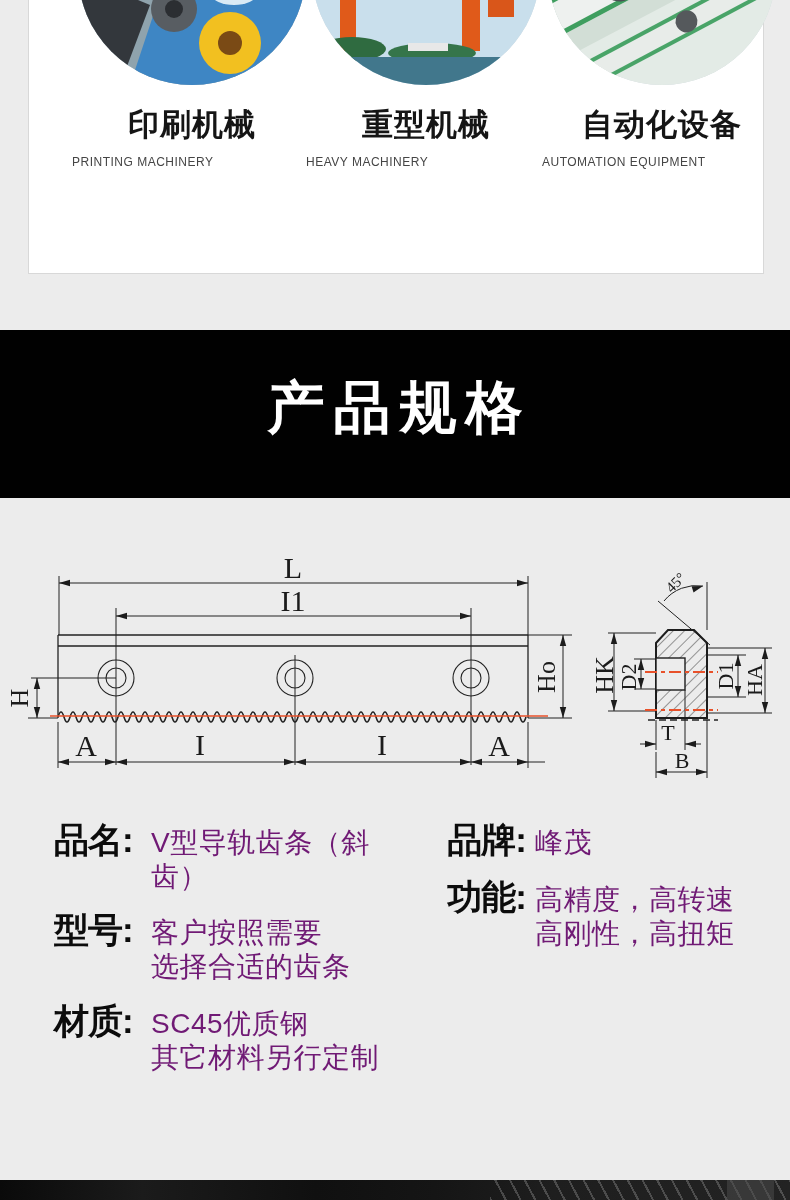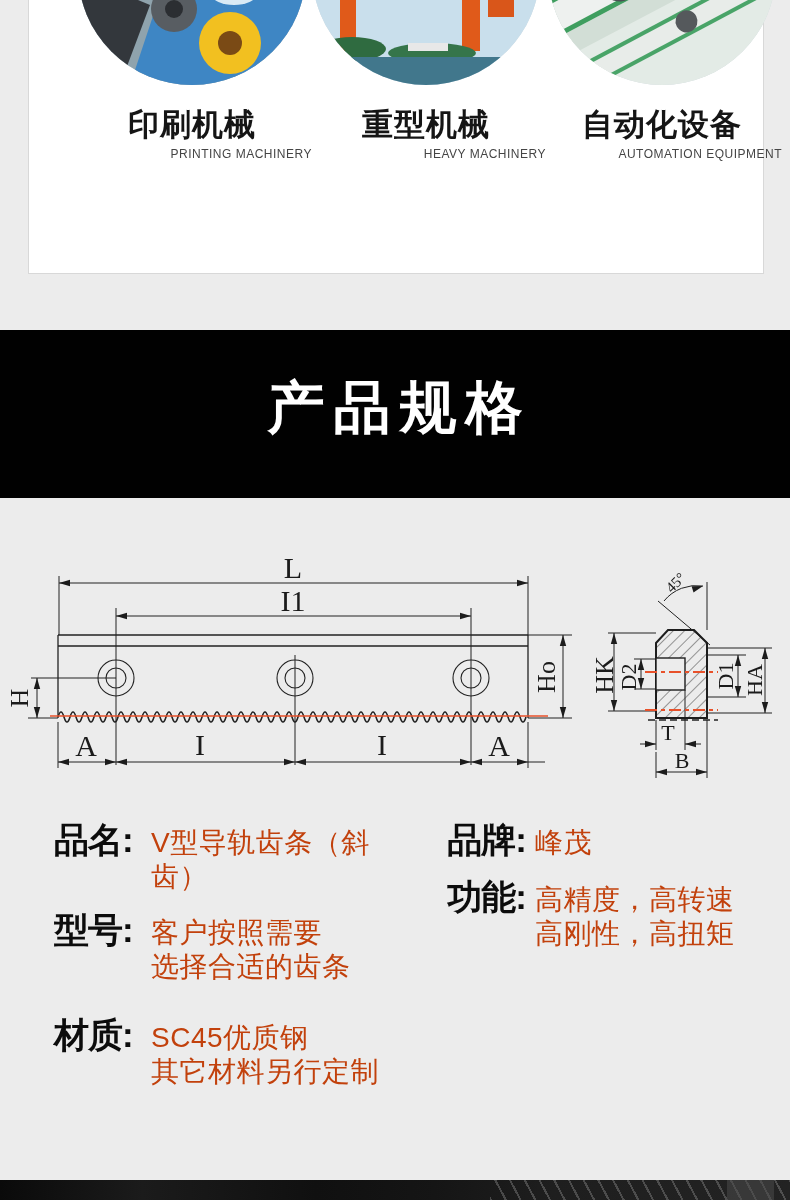--- a/index.html
+++ b/index.html
@@ -9,21 +9,21 @@
 
   
   .card{position:absolute;left:28px;top:-80px;width:734px;height:352px;
         background:#ffffff;border:1px solid #d8d8d8;}
   .circle{position:absolute;top:-64px;width:228px;height:228px;border-radius:50%;
           overflow:hidden;background:#cfd8dd;}
   .circle svg{display:block;width:100%;height:100%;}
   .c1{left:49px;} .c2{left:283px;} .c3{left:519px;}
   .cat-zh{position:absolute;top:183px;width:240px;text-align:center;
           font-size:31px;font-weight:600;color:#151515;letter-spacing:1px;}
-  .cat-en{position:absolute;top:226px;width:240px;text-align:right;
+  .cat-en{position:absolute;top:234px;width:240px;text-align:left;
           font-size:12px;color:#454545;letter-spacing:.5px;}
   .t1{left:43px;} .t2{left:277px;} .t3{left:513px;}
 
   
   .banner{position:absolute;left:0;top:330px;width:790px;height:168px;background:#010101;
           display:flex;align-items:center;justify-content:center;}
   .banner-zh{font-size:57px;font-weight:bold;color:#ffffff;letter-spacing:9px;line-height:1;
              margin:0 0 14px 0;text-indent:9px;}
   .banner-en{font-size:21px;color:#d6d6d6;letter-spacing:2.5px;line-height:1;margin:0;}
 
@@ -34,25 +34,25 @@
       transform:translate(-50%,-50%);white-space:nowrap;line-height:1;}
   .f30{font-size:30px;} .f26{font-size:26px;} .f22{font-size:22px;} .f15{font-size:15px;}
   .r90{transform:translate(-50%,-50%) rotate(-90deg);}
   .r45{transform:translate(-50%,-50%) rotate(-45deg);}
 
   
   .spec-col{position:absolute;top:820px;}
   .col-left{left:54px;width:370px;}
   .col-right{left:438px;width:340px;text-align:center;}
   .srow{display:flex;align-items:flex-start;}
-  .srow.m1{margin-bottom:17px;} .srow.m2{margin-bottom:32px;}
+  .srow.m1{margin-bottom:17px;} .srow.m2{margin-bottom:18px;}
   .slabel{font-size:35px;font-weight:bold;color:#0c0c0c;width:97px;flex:none;
           line-height:1.15;letter-spacing:-1px;}
   .sval{padding-top:6px;}
-  .sval div{font-size:28px;color:#c2410c;line-height:1.2;letter-spacing:.5px;}
+  .sval div{font-size:28px;color:#701a75;line-height:1.2;letter-spacing:.5px;}
 
   
   .bottom-strip{position:absolute;left:0;top:1180px;width:790px;height:20px;
      background:linear-gradient(90deg,#0a0a0a 0%,#1b1b1b 18%,#101010 40%,#151515 55%,#1e1e1e 70%,#232323 100%);}
   .bottom-strip .stripes{position:absolute;right:0;top:0;width:38%;height:100%;
      background:repeating-linear-gradient(62deg,rgba(160,160,160,.35) 0 2px,transparent 2px 13px);}
   .bottom-strip .slab{position:absolute;right:2%;top:0;width:6%;height:100%;background:#4a4a4a;opacity:.55;}
 </style>
 </head>
 <body>

